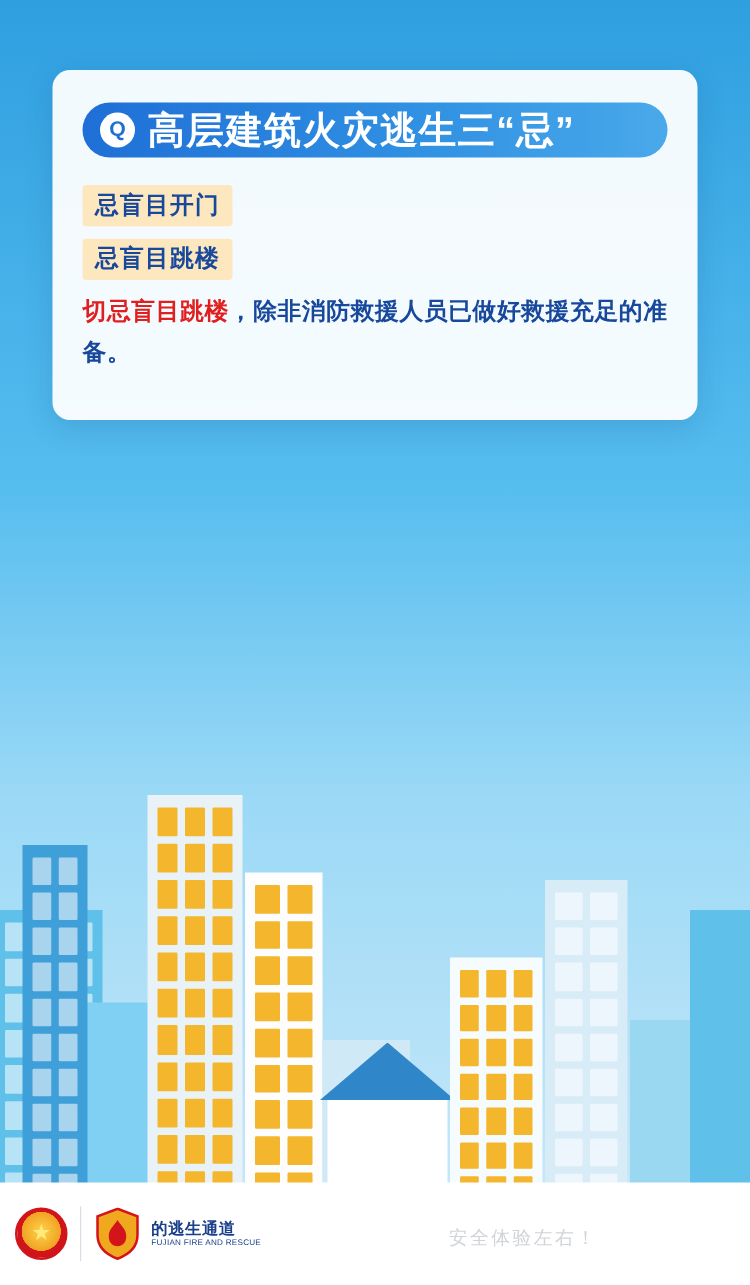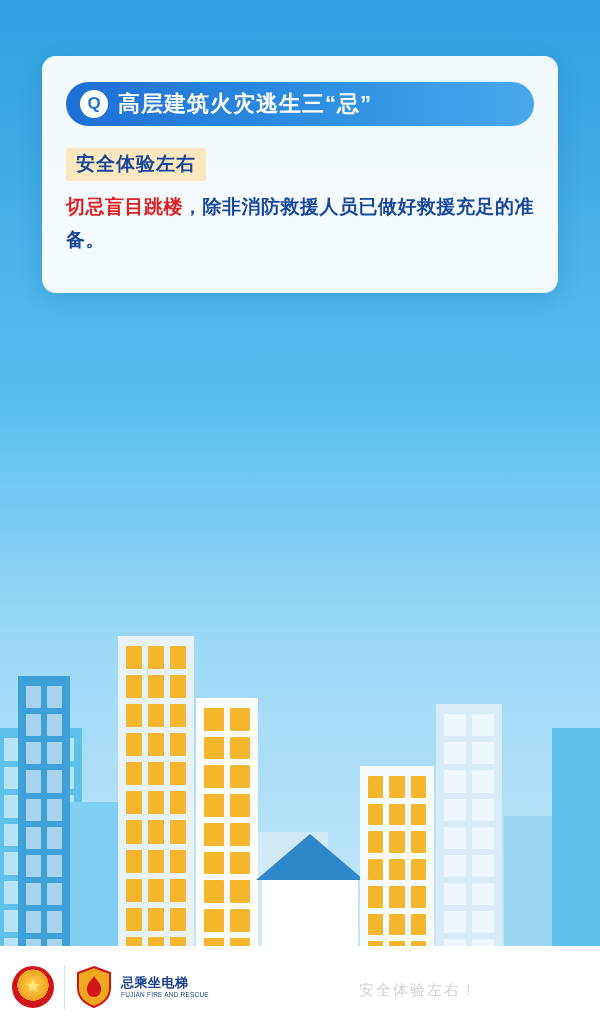--- a/index.html
+++ b/index.html
@@ -176,21 +176,21 @@
     color: #1f6fd6;
     font-weight: bold;
     font-size: 17px;
     display: flex;
     align-items: center;
     justify-content: center;
     flex: none;
   }
   .title-text {
     color: #ffffff;
-    font-size: 22px;
+    font-size: 30px;
     font-weight: bold;
     margin-left: 10px;
     letter-spacing: 1px;
     white-space: nowrap;
   }
   .sec-head {
     display: inline-block;
     background: #fde7bf;
     color: #17489b;
     font-size: 19px;
@@ -418,42 +418,43 @@
 
   <div class="card">
 
     <div class="title-bar">
       <div class="q-badge">Q</div>
       <div class="title-text">高层建筑火灾逃生三“忌”</div>
     </div>
 
 
     <div class="sec">
+      <div class="sec-head">忌盲目开门</div>
     </div>
 
     <div class="sec">
-      <div class="sec-head">安全体验左右</div>
+      <div class="sec-head">忌盲目跳楼</div>
       <p class="body-text">
         <span class="hl">切忌盲目跳楼</span><span>，除非消防救援人员已做好救援充足的准备。</span>
       </p>
     </div>
 
   </div>
 
   <div class="footer">
     <div class="emblem"></div>
     <div class="divider-v"></div>
     <div class="badge-shield">
       <svg viewBox="0 0 38 42" width="38" height="42" aria-hidden="true">
         <path d="M19 1 L35 7 V22 C35 32 27 38 19 41 C11 38 3 32 3 22 V7 Z" fill="#f0a81e" stroke="#d4141b" stroke-width="2"></path>
         <path d="M19 10 C22 15 26 17 26 23 C26 28 23 31 19 31 C15 31 12 28 12 23 C12 17 16 15 19 10 Z" fill="#d4141b"></path>
       </svg>
     </div>
     <div class="org">
-      <div class="org-cn">忌乘坐电梯</div>
+      <div class="org-cn">的逃生通道</div>
       <div class="org-en">FUJIAN FIRE AND RESCUE</div>
     </div>
   </div>
 
   <div class="watermark">安全体验左右！</div>
 
 
 </div>
 
 </body></html>

